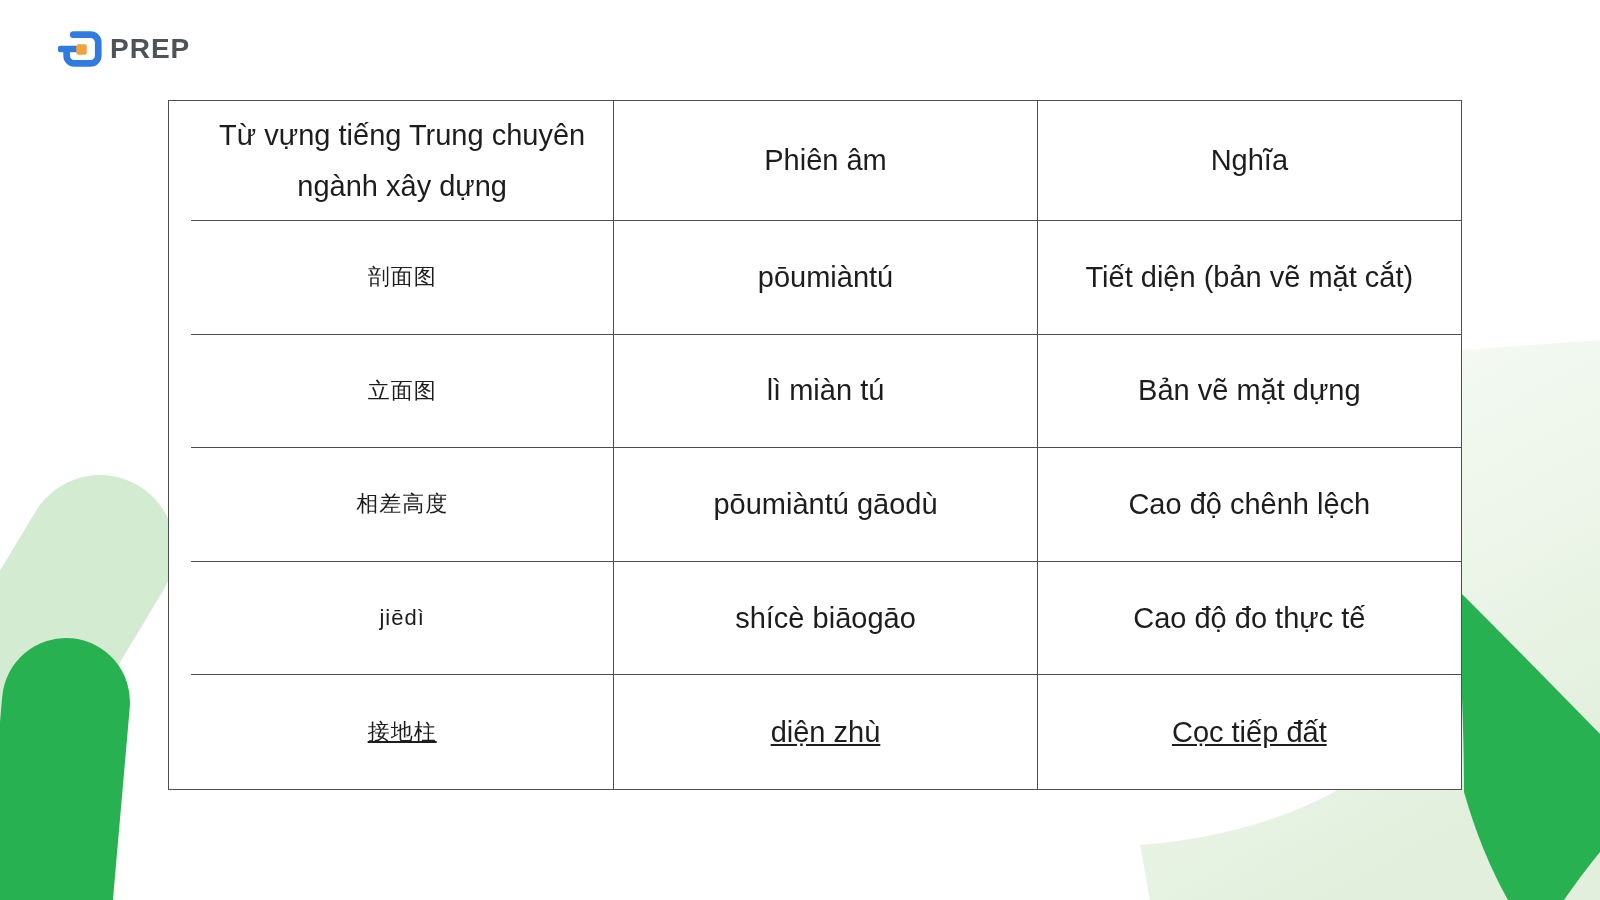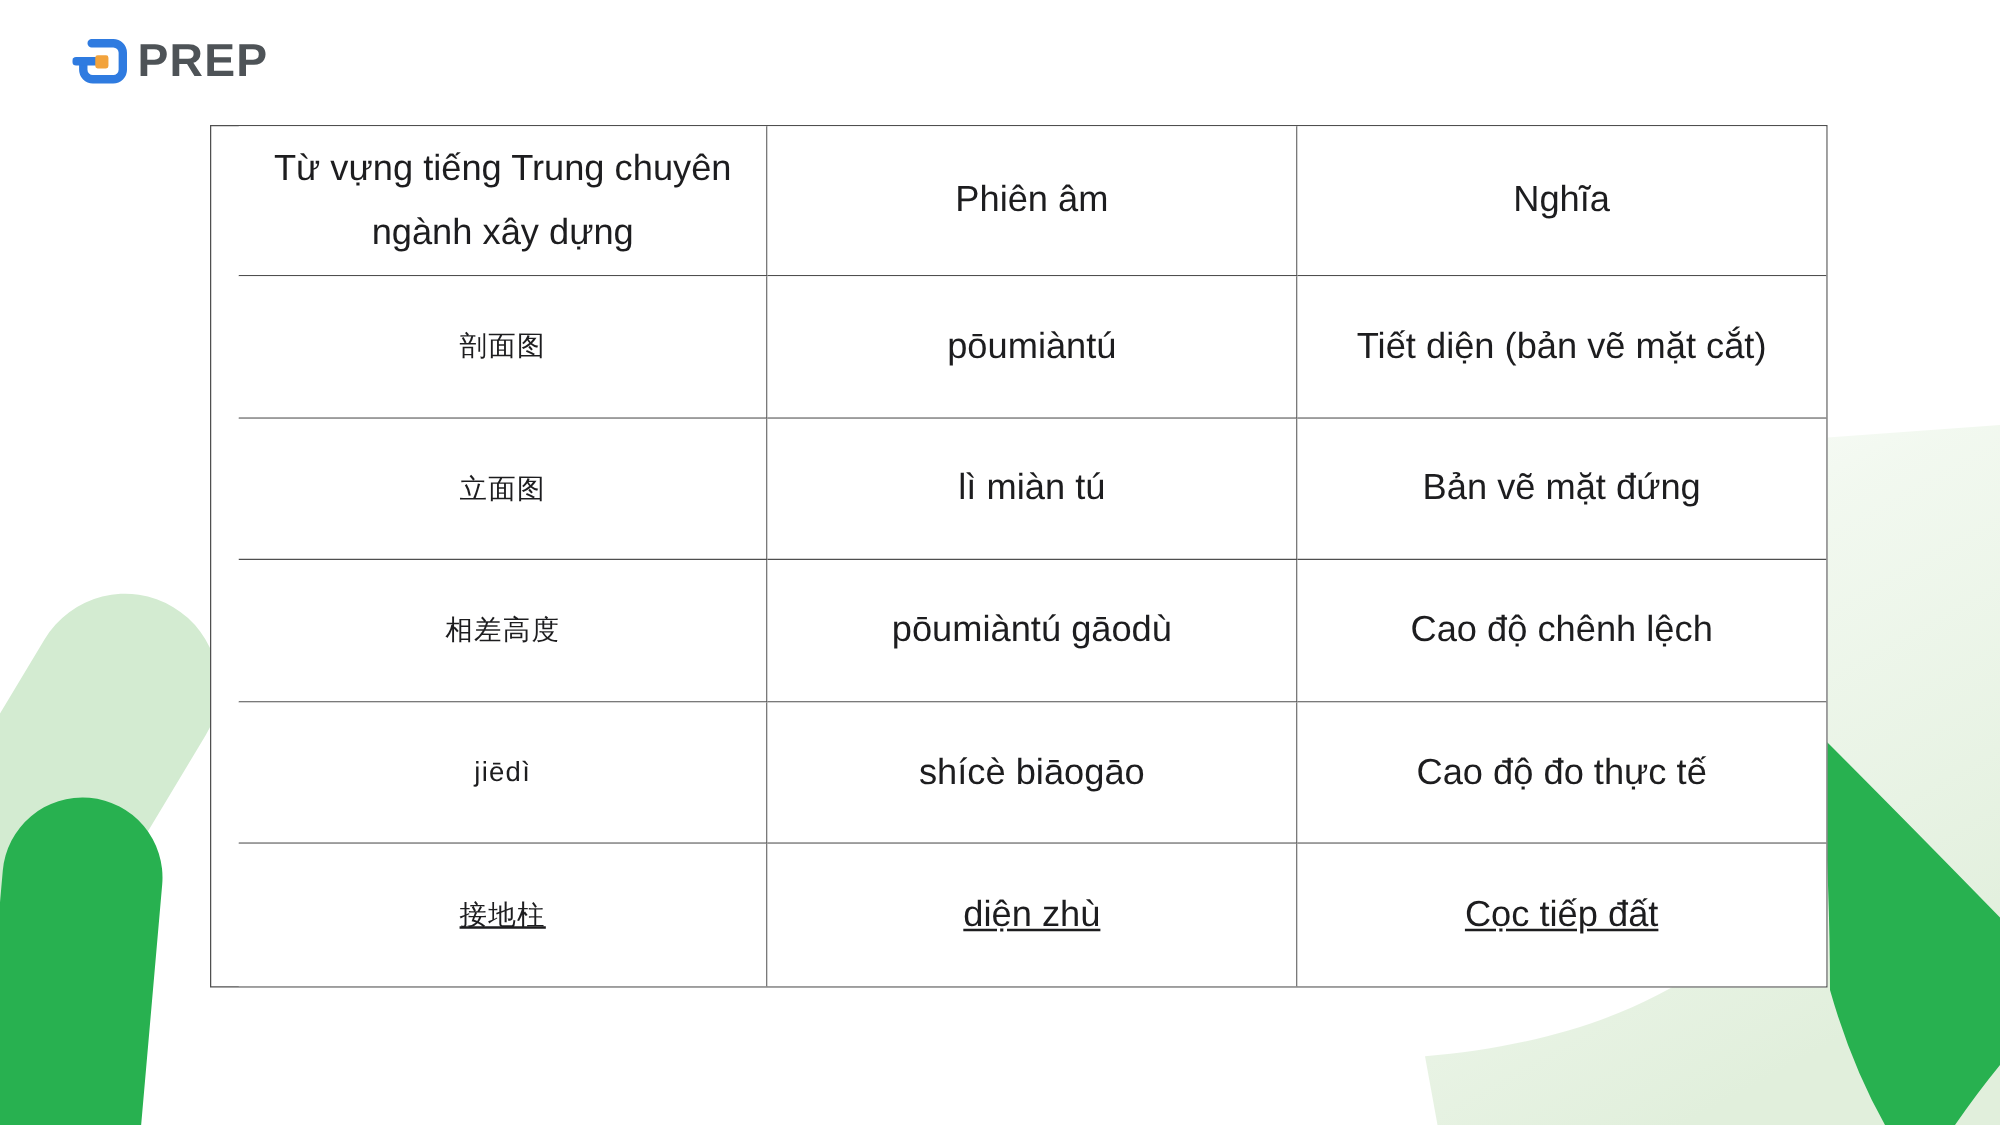--- a/index.html
+++ b/index.html
@@ -6,21 +6,21 @@
   .canvas{
     position:relative;width:1600px;height:900px;overflow:hidden;background:#ffffff;
     font-family:"Liberation Sans","DejaVu Sans",sans-serif;color:#1d1d1f;
   }
   
   .deco{position:absolute;z-index:0;pointer-events:none;}
   .deco-left{left:0;bottom:0;}
   .deco-right{right:0;bottom:0;}
   
   .logo{position:absolute;left:58px;top:26px;z-index:2;display:flex;align-items:center;gap:6px;}
-  .logo-text{font-size:37px;font-weight:bold;color:#4e5357;letter-spacing:1px;}
+  .logo-text{font-size:28px;font-weight:bold;color:#4e5357;letter-spacing:1px;}
   
   .vocab-table{
     position:absolute;left:168px;top:100px;width:1294px;height:690px;z-index:1;
     background:#ffffff;border:1.5px solid #4f4f4f;box-sizing:border-box;
     display:grid;grid-template-columns:1fr 1fr 1fr;grid-template-rows:120px repeat(5,1fr);padding-left:22px;
   }
   .tr{display:contents;}
   .td,.th{
     border-right:1.5px solid #4f4f4f;border-bottom:1.5px solid #4f4f4f;
     display:flex;align-items:center;justify-content:center;text-align:center;
@@ -72,21 +72,21 @@
 
     <div class="tr">
       <div class="td hanzi">剖面图</div>
       <div class="td">pōumiàntú</div>
       <div class="td">Tiết diện (bản vẽ mặt cắt)</div>
     </div>
 
     <div class="tr">
       <div class="td hanzi">立面图</div>
       <div class="td">lì miàn tú</div>
-      <div class="td">Bản vẽ mặt đứng</div>
+      <div class="td">Bản vẽ mặt dựng</div>
     </div>
 
     <div class="tr">
       <div class="td hanzi">相差高度</div>
       <div class="td">pōumiàntú gāodù</div>
       <div class="td">Cao độ chênh lệch</div>
     </div>
 
     <div class="tr">
       <div class="td hanzi">jiēdì</div>

